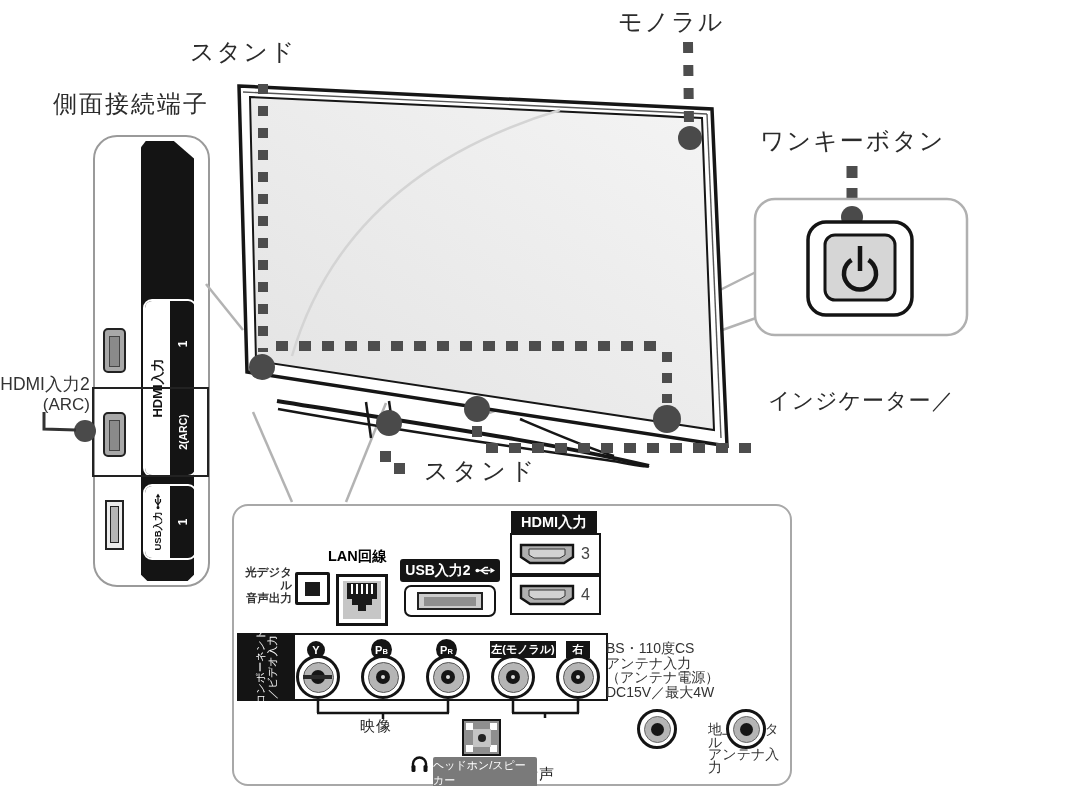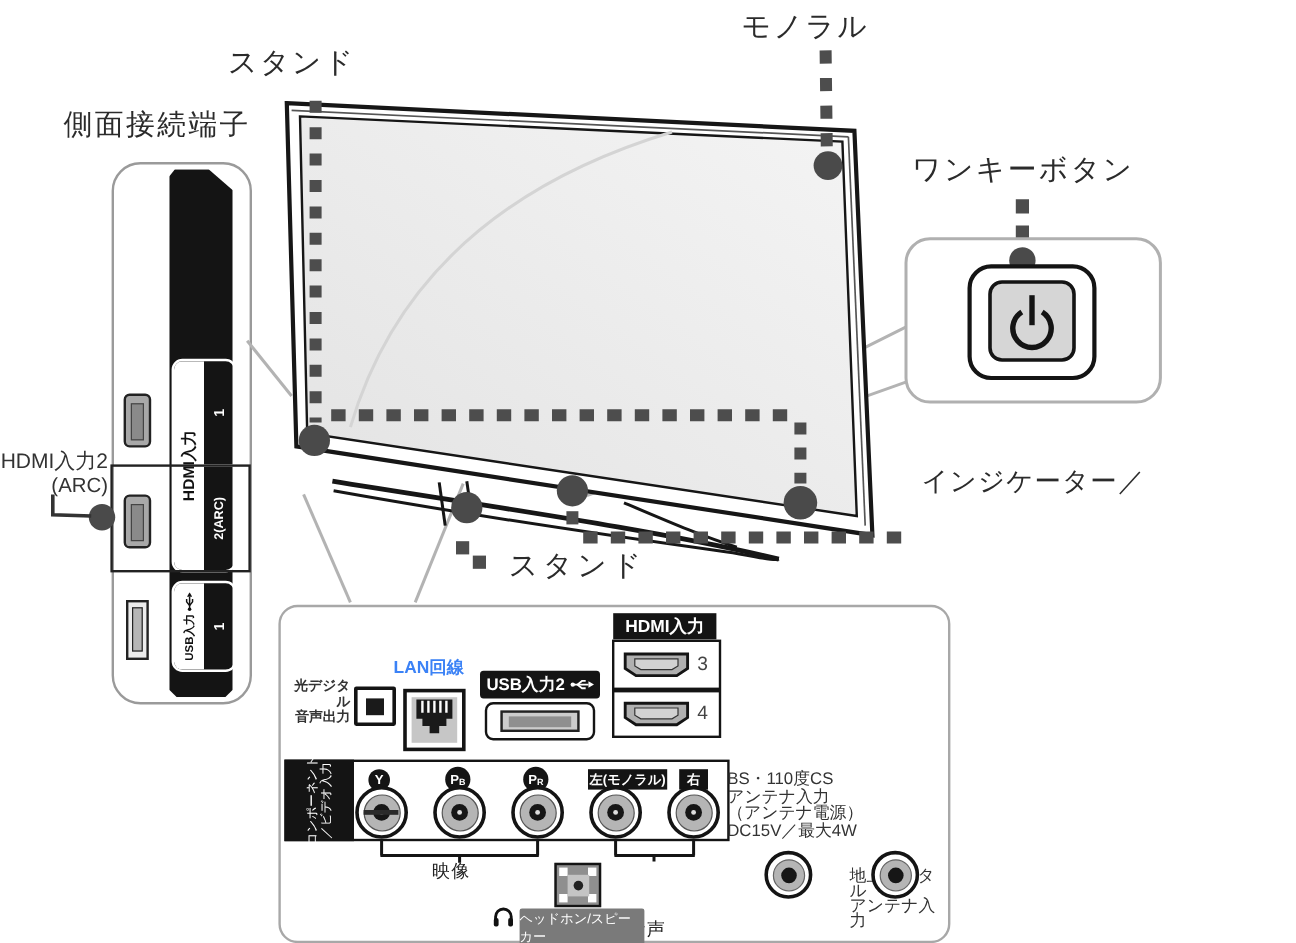--- a/index.html
+++ b/index.html
@@ -113,21 +113,21 @@
 <div class="abs bottom-box"></div>
 
 <div class="abs" style="left:234px;top:566px;width:58px;text-align:right;font-size:11.5px;line-height:13px;font-weight:bold;color:#333;letter-spacing:0;">
   <div>光デジタル</div>
   <div>音声出力</div>
 </div>
 <div class="abs optical-port">
     <div></div>
   </div>
 
-<div class="abs" style="left:328px;top:547px;width:70px;font-size:14.5px;font-weight:bold;color:#3b82f6;letter-spacing:0;">LAN回線</div>
+<div class="abs" style="left:328px;top:547px;width:70px;font-size:14.5px;font-weight:bold;color:#000000;letter-spacing:0;">LAN回線</div>
 <div class="abs lan-port">
   <svg width="46" height="46" viewBox="0 0 46 46">
     <rect x="4" y="4" width="38" height="38" fill="#c6c6c6"></rect>
     <path d="M8 6 h30 v16 h-5 v6 h-6 v6 h-8 v-6 h-6 v-6 h-5 z" fill="#1a1a1a"></path>
     <g stroke="#fff" stroke-width="2">
       <line x1="13" y1="7" x2="13" y2="17"></line>
         <line x1="18" y1="7" x2="18" y2="17"></line>
       <line x1="23" y1="7" x2="23" y2="17"></line>
         <line x1="28" y1="7" x2="28" y2="17"></line>
       <line x1="33" y1="7" x2="33" y2="17"></line>
@@ -339,15 +339,15 @@
 <div class="abs lbl" style="left:53px;top:88px;z-index:5;text-align:right;">側面接続端子</div>
 <div class="abs lbl" style="left:618px;top:6px;z-index:5;">モノラル</div>
 <div class="abs lbl" style="left:760px;top:125px;z-index:5;">ワンキーボタン</div>
 <div class="abs lbl" style="left:424px;top:455px;z-index:5;letter-spacing:4px;">スタンド</div>
 
 <div class="abs" style="left:768px;top:386px;z-index:5;font-size:22px;line-height:30px;letter-spacing:1px;color:#2b2b2b;">
   <div>インジケーター／</div>
 </div>
 
 <div class="abs" style="left:0;top:374px;width:90px;text-align:right;z-index:5;color:#333;letter-spacing:0;">
-  <div style="font-size:17.5px;line-height:21px;">HDMI入力2</div>
+  <div style="font-size:17.5px;line-height:21px;text-align:center;">HDMI入力2</div>
   <div style="font-size:17px;line-height:19px;">(ARC)</div>
 </div>
 
 </body></html>

